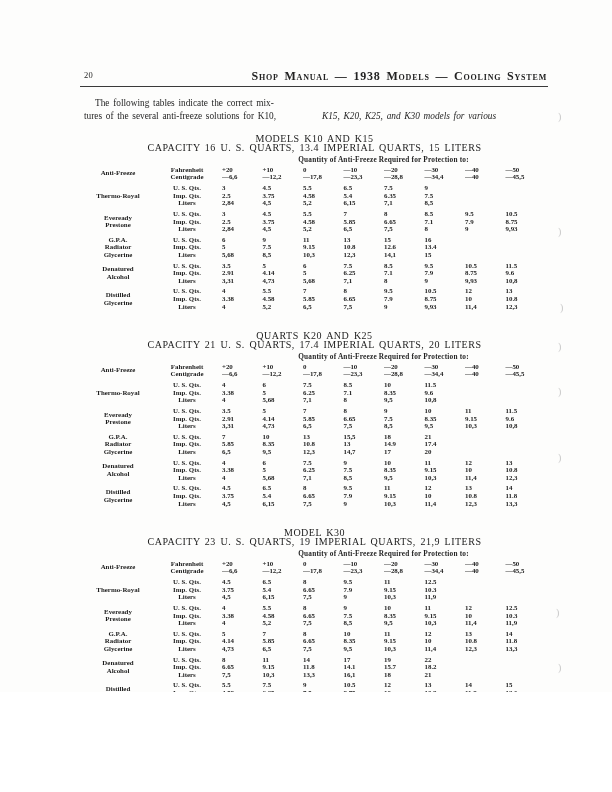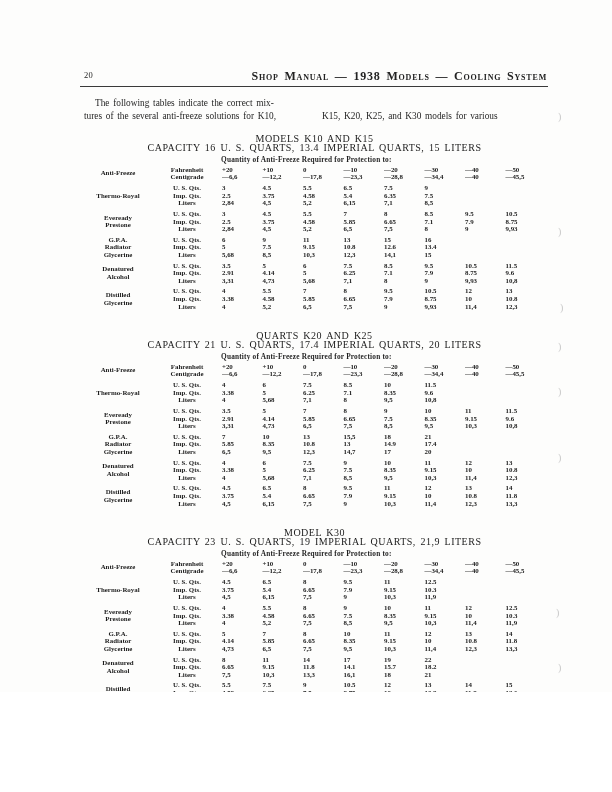--- a/index.html
+++ b/index.html
@@ -16,32 +16,32 @@
   .scan-header { position:absolute; left:83px; top:69px; width:464px; height:13px; }
   .page-num { position:absolute; left:1px; top:1px; font-size:8.5px; letter-spacing:.3px; }
   .header-title {
     text-align:right; font-variant:small-caps; font-size:12px;
     letter-spacing:.8px; word-spacing:2px; color:#222;font-weight:bold;
   }
   .header-rule { position:absolute; left:80px; top:86px; width:468px; border-top:1.5px solid #3a3a3a; }
   
   .intro { position:absolute; left:84px; top:97px; width:464px; display:flex; font-size:9.3px; line-height:13px; word-spacing:1.4px;align-items:flex-end; }
   .intro-left { width:224px; margin-right:14px; }
-  .intro-right { width:226px; }
+  .intro-right { width:226px;font-style:italic; }
   .indent { text-indent:11px; }
   
   .atable { position:absolute; left:83px; width:463px; }
   .t0 { top:134px; } .t1 { top:331px; } .t2 { top:528px; }
   .t-title, .t-cap {
     text-align:center; font-weight:normal; font-size:10px; line-height:9px;
     letter-spacing:.5px; word-spacing:1.6px; color:#1c1c1c;
   }
   .t-cap { margin-bottom:4px; }
   .t-qty {
-    margin-left:138px; width:325px; font-weight:bold;
+    margin-left:138px; width:325px; text-align:center; font-weight:bold;
     font-size:7.3px; line-height:8px; margin-bottom:1.5px; letter-spacing:.2px;
   }
   .group { display:flex; margin-bottom:3px; }
   .hgroup { margin-bottom:3.5px; }
   .g-name {
     width:70px; font-weight:bold; font-size:6.9px; line-height:7.6px;
     text-align:center; align-self:center; white-space:pre-line; color:#1c1c1c;
   }
   .g-lines { width:393px; }
   .line { display:flex; height:7.6px; line-height:7.6px; white-space:nowrap; }

